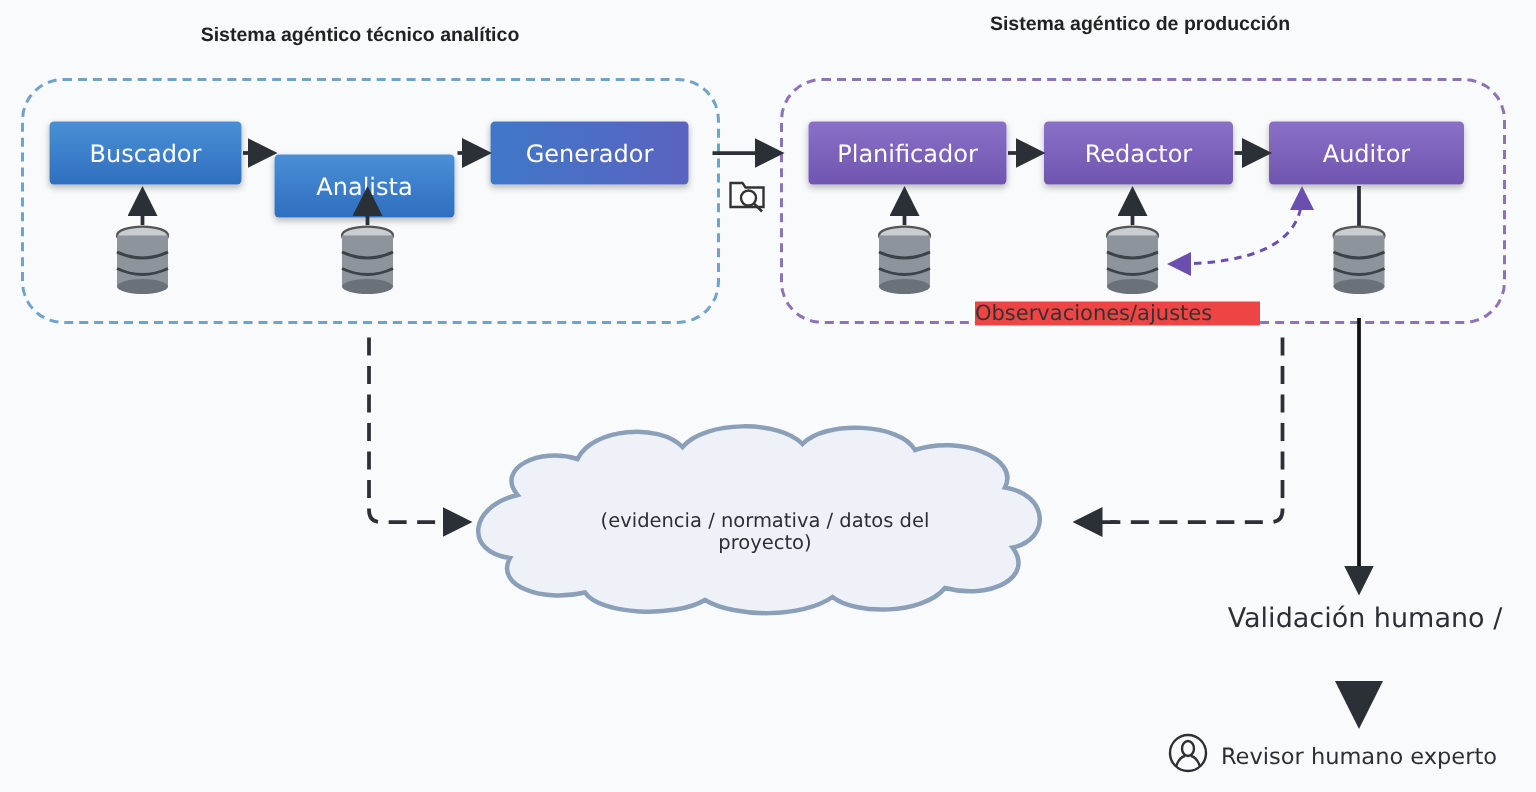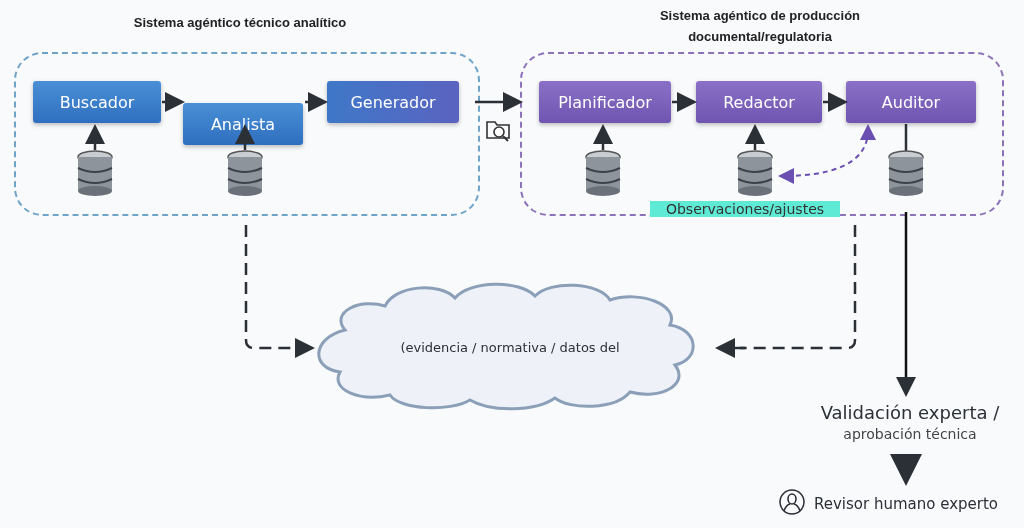--- a/index.html
+++ b/index.html
@@ -14,21 +14,20 @@
   .db{position:absolute;width:38px;height:46px;}
   svg.overlay{position:absolute;left:0;top:0;}
   .cloud-text{position:absolute;text-align:center;color:#2b2f36;}
 </style>
 </head>
 <body>
 
 <div class="abs title" style="left:60px;top:12px;width:360px;">Sistema agéntico técnico analítico</div>
 <div class="abs title" style="left:560px;top:5px;width:400px;">
   <div>Sistema agéntico de producción</div>
-  <div>documental/regulatoria</div>
 </div>
 
 <div class="container" style="left:14px;top:52px;width:462px;height:160px;border-color:#6fa3c8;"></div>
 <div class="container" style="left:520px;top:52px;width:480px;height:160px;border-color:#8c72b8;"></div>
 
 <div class="box blue" style="left:33px;top:81px;width:128px;text-align:right;">Buscador</div>
 <div class="box blue" style="left:183px;top:81px;width:120px;margin-top:22px;">Analista</div>
 <div class="box gen" style="left:327px;top:81px;width:132px;">Generador</div>
 
 <div class="box purple" style="left:539px;top:81px;width:132px;">Planificador</div>
@@ -105,29 +104,29 @@
       <path d="M2,18 Q19,26 36,18 M2,29 Q19,37 36,29" fill="none" stroke="#3d4248" stroke-width="2"></path>
       <ellipse cx="19" cy="41" rx="17" ry="5" fill="#6a7178"></ellipse>
     </svg></div>
 <div class="db" style="left:887px;top:150px;"><svg width="38" height="46" viewBox="0 0 38 46">
       <ellipse cx="19" cy="7" rx="17" ry="6" fill="#c9cdd2" stroke="#555" stroke-width="1.5"></ellipse>
       <rect x="2" y="7" width="34" height="34" fill="#8d949b"></rect>
       <path d="M2,18 Q19,26 36,18 M2,29 Q19,37 36,29" fill="none" stroke="#3d4248" stroke-width="2"></path>
       <ellipse cx="19" cy="41" rx="17" ry="5" fill="#6a7178"></ellipse>
     </svg></div>
 
-<div class="abs" style="left:650px;top:201px;width:190px;text-align:center;font-size:14px;background:#5eead4;color:#333;">Observaciones/ajustes</div>
+<div class="abs" style="left:650px;top:201px;width:190px;font-size:14px;background:#ef4444;color:#333;">Observaciones/ajustes</div>
 
 <div class="cloud-text" style="left:360px;top:320px;width:300px;">
   <div style="font-size:13px;margin-top:20px;">(evidencia / normativa / datos del</div>
+  <div style="font-size:13px;">proyecto)</div>
 </div>
 
 <div class="abs" style="left:800px;top:402px;width:220px;text-align:center;">
-  <div style="font-size:18px;color:#2b2f36;">Validación experta /</div>
-  <div style="font-size:14px;color:#444;margin-top:3px;">aprobación técnica</div>
+  <div style="font-size:18px;color:#2b2f36;">Validación humano /</div>
 </div>
 
 <div class="abs" style="left:778px;top:488px;display:flex;align-items:center;">
   <span><svg width="28" height="28" viewBox="0 0 28 28">
         <circle cx="14" cy="14" r="12" fill="none" stroke="#2b2f36" stroke-width="1.6"></circle>
         <ellipse cx="14" cy="11" rx="4" ry="5" fill="none" stroke="#2b2f36" stroke-width="1.6"></ellipse>
         <path d="M6,23 Q8,17 12,16 M22,23 Q20,17 16,16" fill="none" stroke="#2b2f36" stroke-width="1.6"></path>
       </svg></span>
   <span style="font-size:15px;margin-left:8px;color:#2b2f36;">Revisor humano experto</span>
 </div>

